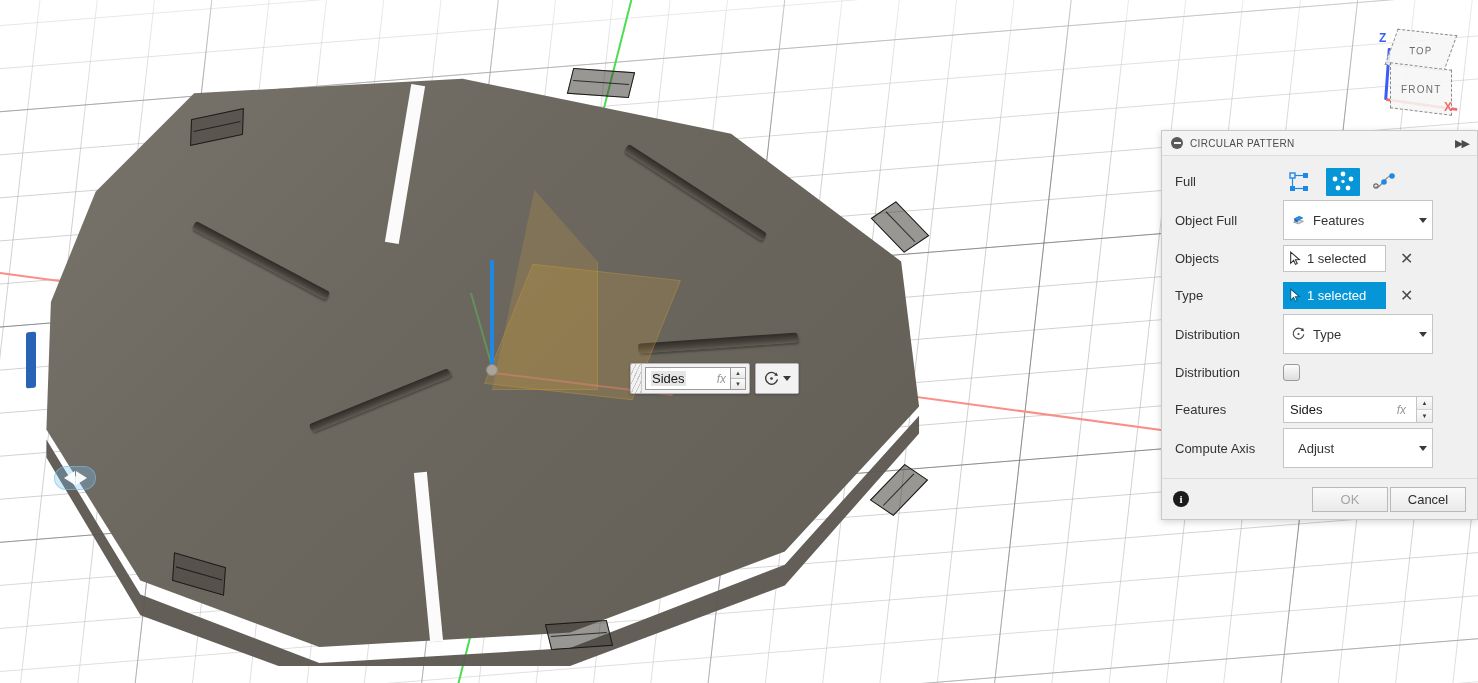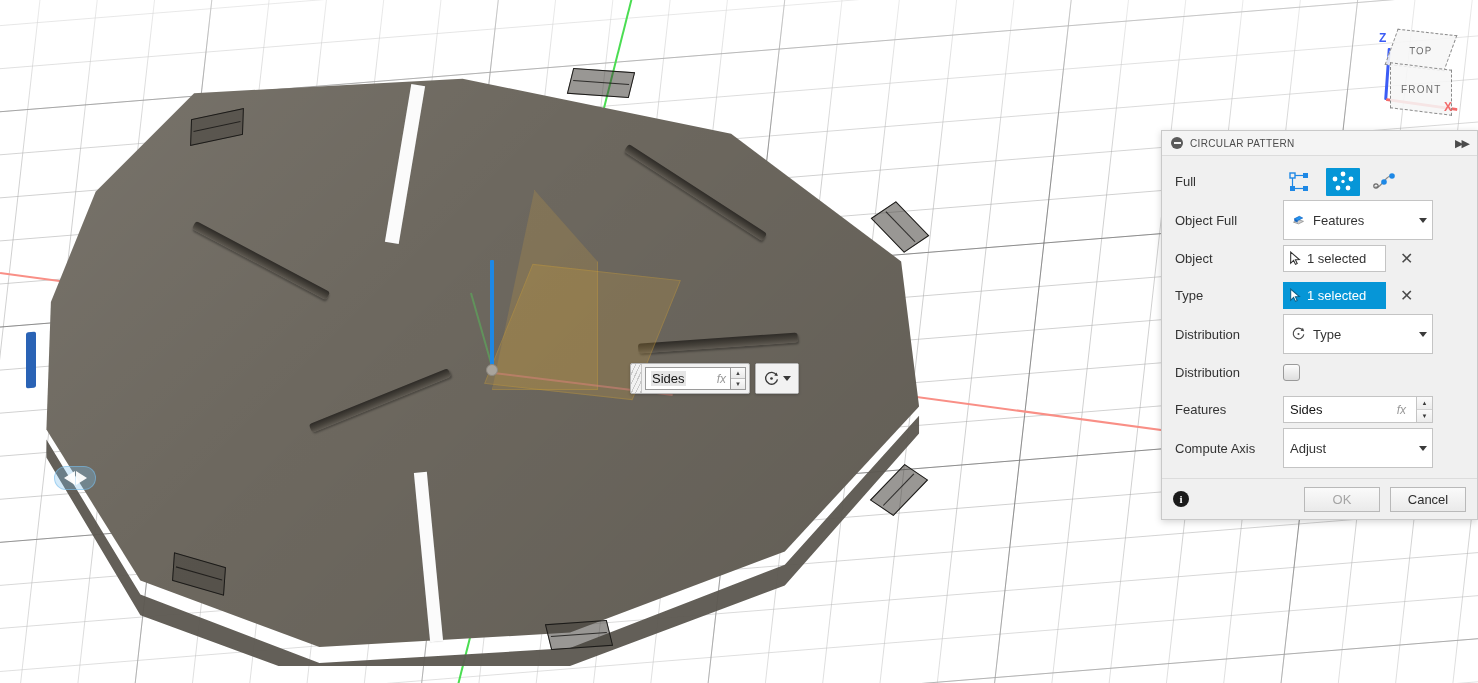--- a/index.html
+++ b/index.html
@@ -429,21 +429,21 @@
   .dlg-btn {
     width: 76px; height: 25px;
     background: linear-gradient(#fafafa, #eaeaea);
     border: 1px solid #b9b9b9;
     font-size: 13px; color: #2d2d2d;
     display: flex; align-items: center; justify-content: center;
     font-family: "Liberation Sans", sans-serif;
   }
   .dlg-btn.disabled { color: #a5a5a5; }
   #ok-button { margin-left: auto; }
-  #cancel-button { margin-left: 10px; }
+  #cancel-button { margin-left: 2px; }
 </style>
 </head>
 <body>
 
 <div id="app">
 
   <div id="viewport">
 
     <div id="grid-wrap">
       <div class="grid-minor"></div>
@@ -585,21 +585,21 @@
               <path d="M5 7 L11 4 L15 6 L9 9 Z" fill="#2196f3" stroke="#1565c0" stroke-width="0.9"></path>
               <path d="M5 7 L5 9.5 L9 11.5 L9 9 Z" fill="#1565c0"></path>
             </svg>
             <span class="sel-label">Features</span>
             <span class="sel-caret"></span>
           </div>
         </div>
       </div>
 
       <div class="row">
-        <div class="row-label">Object</div>
+        <div class="row-label">Objects</div>
         <div class="ctl">
           <div class="selfield">
             <svg width="13" height="15" viewBox="0 0 12 14">
               <path d="M1.5 1 L1.5 11.5 L4.2 8.8 L6 12.5 L7.6 11.7 L5.9 8.1 L9.6 8 Z" fill="#ffffff" stroke="#333333" stroke-width="1"></path>
             </svg>
             <span class="sf-label">1 selected</span>
           </div>
           <span class="clear-x">✕</span>
         </div>
       </div>
@@ -652,21 +652,21 @@
               <div>▼</div>
             </div>
           </div>
         </div>
       </div>
 
       <div class="row">
         <div class="row-label">Compute Axis</div>
         <div class="ctl">
           <div class="select">
-            <span class="sel-label" style="margin-left:0">Adjust</span>
+            <span class="sel-label" style="margin-left:8px">Adjust</span>
             <span class="sel-caret"></span>
           </div>
         </div>
       </div>
 
     </div>
 
     <div id="dialog-footer">
       <span id="info-icon">i</span>
       <div class="dlg-btn disabled" id="ok-button">OK</div>

